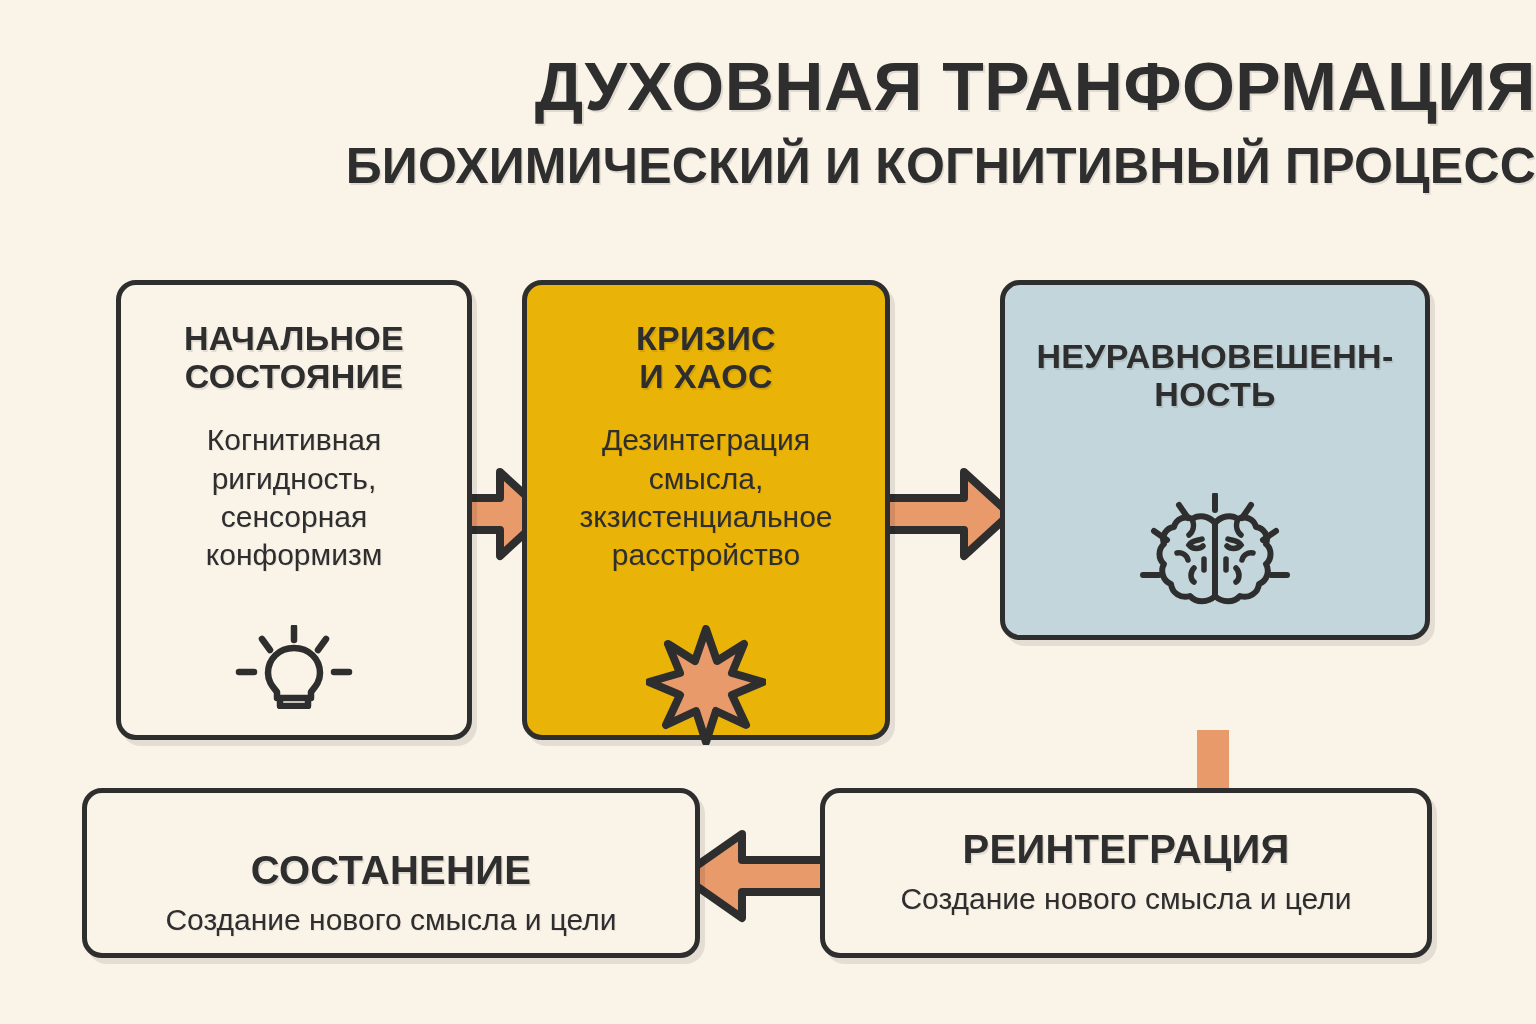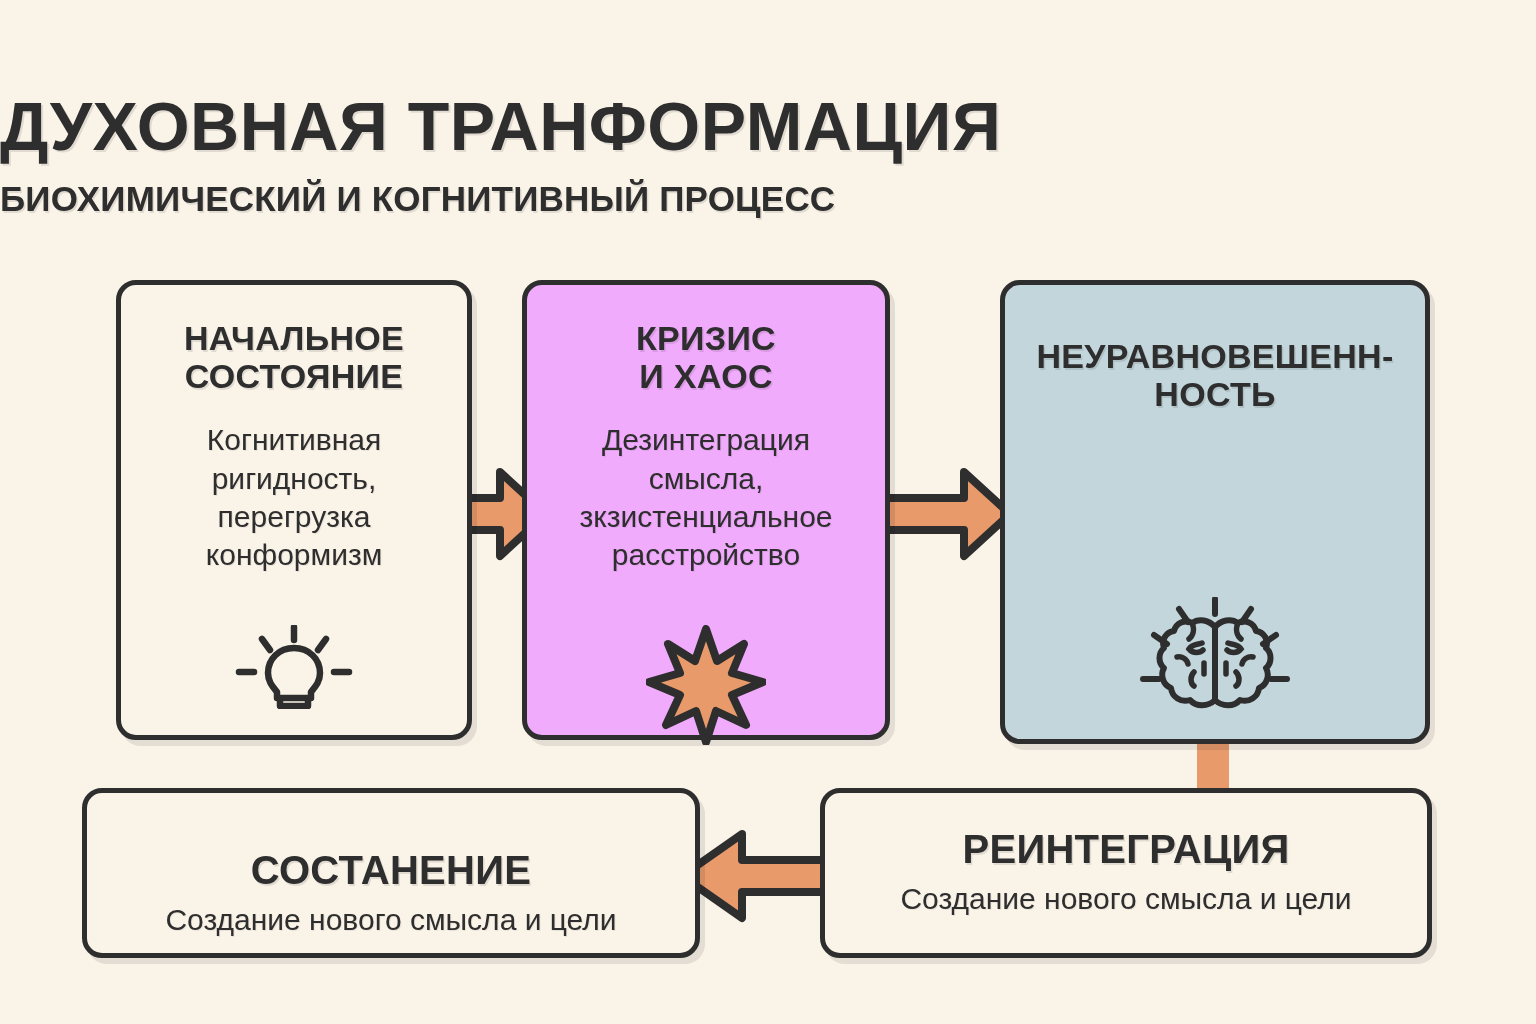--- a/index.html
+++ b/index.html
@@ -23,34 +23,33 @@
     width: 1536px;
     height: 1024px;
   }
 
   
   .header {
     position: absolute;
     left: 0;
     top: 52px;
     width: 1536px;
-    text-align: left;
-    margin-top: 40px;
+    text-align: right;
   }
   .title {
     font-size: 68px;
     font-weight: 700;
     letter-spacing: 0.5px;
     color: #2E2E2E;
     line-height: 1.02;
     margin: 0;
     text-shadow: 2px 2px 0 rgba(0,0,0,0.10);
   }
   .subtitle {
-    font-size: 35px;
+    font-size: 50px;
     font-weight: 700;
     letter-spacing: 0.2px;
     color: #2E2E2E;
     line-height: 1.0;
     margin: 20px 0 0 0;
     text-shadow: 1.5px 1.5px 0 rgba(0,0,0,0.10);
   }
 
   
   .card {
@@ -101,21 +100,21 @@
 
   #card-crisis {
     left: 522px; top: 280px;  width: 368px;  height: 460px;
     background: #F5C09A;
     padding: 34px 14px 0 14px;
   }
   #card-crisis .card-body { margin-top: 26px; }
   #card-crisis .card-icon { margin-bottom: -14px; }
 
   #card-imbalance {
-    left: 1000px; top: 280px; width: 430px;  height: 464px;
+    left: 1000px; top: 280px; width: 430px;  height: 360px;
     background: #C3D6DC;
     padding: 52px 14px 0 14px;
   }
   #card-imbalance .card-body { margin-top: 12px; }
   #card-imbalance .card-icon { margin-bottom: 14px; }
 
   #card-creation {
     left: 82px;  top: 788px; width: 618px;  height: 170px;
     justify-content: center;
     padding: 0 18px;
@@ -158,21 +157,21 @@
   <div class="header">
     <h1 class="title">ДУХОВНАЯ ТРАНФОРМАЦИЯ</h1>
     <h2 class="subtitle">БИОХИМИЧЕСКИЙ И КОГНИТИВНЫЙ ПРОЦЕСС</h2>
   </div>
 
   <div class="card" id="card-initial" style="background: rgb(250, 243, 232);">
     <div class="card-heading">НАЧАЛЬНОЕ
 СОСТОЯНИЕ</div>
     <div class="card-body">Когнитивная
 ригидность,
-перегрузка
+сенсорная
 конформизм</div>
     <span class="card-icon">
       <svg width="120" height="84" viewBox="0 0 120 84" fill="none" xmlns="http://www.w3.org/2000/svg">
         <g stroke="#2E2E2E" stroke-width="6.5" stroke-linecap="round">
           <line x1="60" y1="2" x2="60" y2="15"></line>
           <line x1="28" y1="14" x2="36" y2="25"></line>
           <line x1="92" y1="14" x2="84" y2="25"></line>
           <line x1="5" y1="47" x2="20" y2="47"></line>
           <line x1="115" y1="47" x2="100" y2="47"></line>
         </g>
@@ -181,21 +180,21 @@
       </svg>
     </span>
   </div>
 
   <span class="arrow" id="arrow-1">
     <svg width="124" height="104" viewBox="0 0 124 104" xmlns="http://www.w3.org/2000/svg">
       <path d="M2 36 L76 36 L76 10 L122 52 L76 94 L76 68 L2 68 Z" fill="#E89A6B" stroke="#2E2E2E" stroke-width="8" stroke-linejoin="round"></path>
     </svg>
   </span>
 
-  <div class="card" id="card-crisis" style="background: #f0abfc;">
+  <div class="card" id="card-crisis" style="background: #eab308;">
     <div class="card-heading">КРИЗИС
 И ХАОС</div>
     <div class="card-body">Дезинтеграция
 смысла,
 зкзистенциальное
 расстройство</div>
     <span class="card-icon">
       <svg width="120" height="120" viewBox="0 0 120 120" xmlns="http://www.w3.org/2000/svg">
         <path d="M60 4 L71 36 L98 19 L86 48 L117 57 L86 70 L100 100 L70 86 L60 117 L50 86 L20 100 L34 70 L3 57 L34 48 L22 19 L49 36 Z" fill="#E89A6B" stroke="#2E2E2E" stroke-width="8" stroke-linejoin="round"></path>
       </svg>

